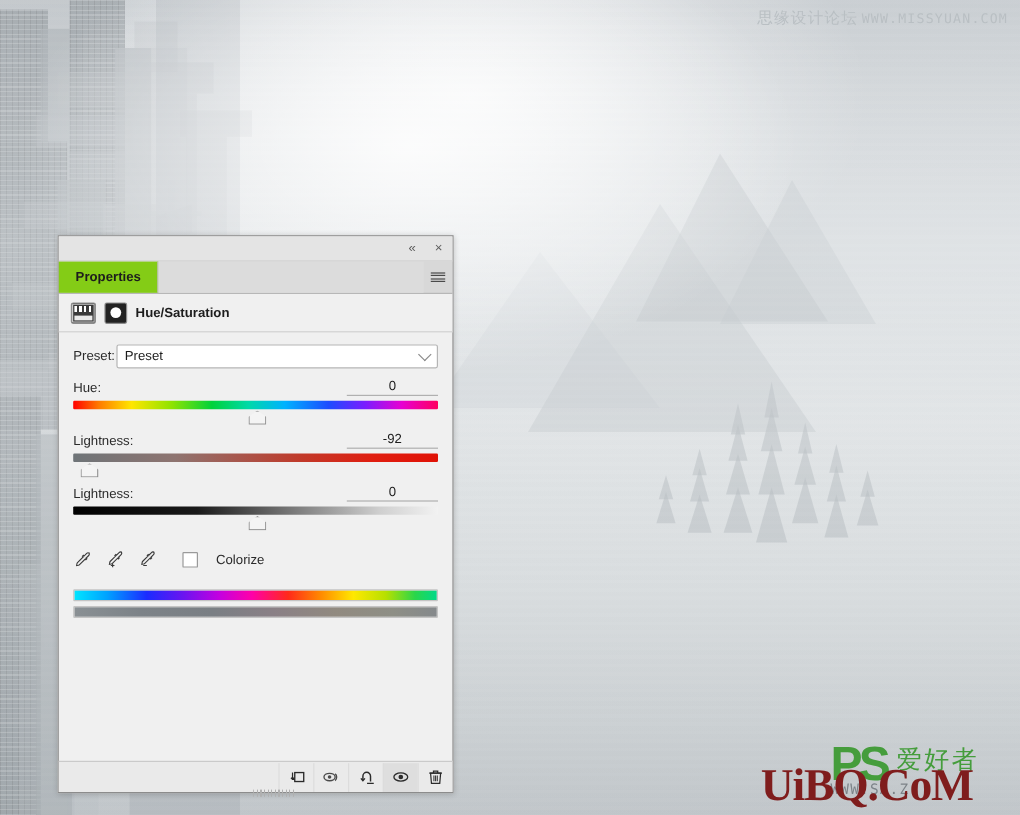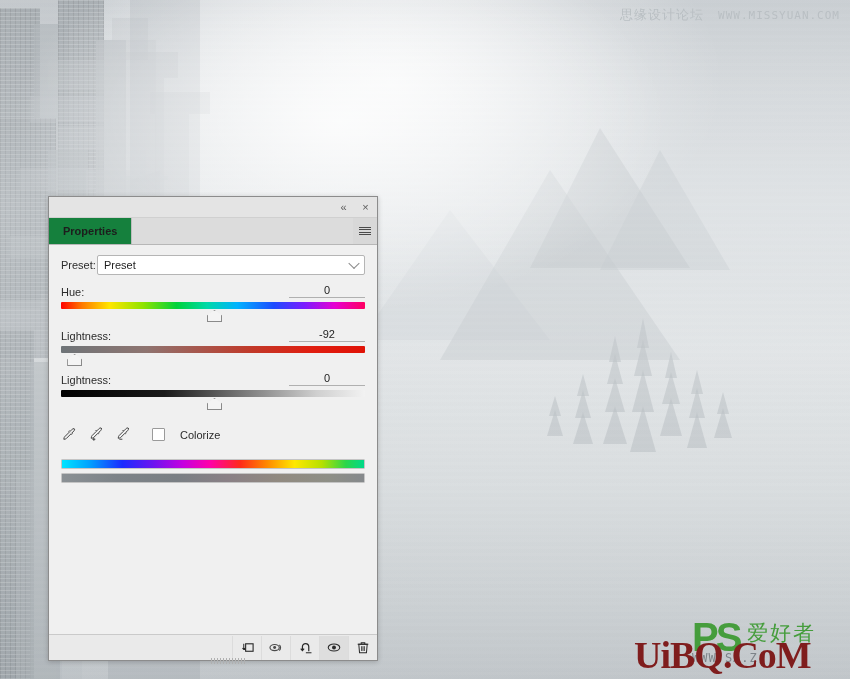--- a/index.html
+++ b/index.html
@@ -55,21 +55,21 @@
     background:
       linear-gradient(to bottom, rgba(236,238,240,.30) 0%, rgba(233,236,238,.55) 30%,
                                  rgba(226,230,232,.42) 60%, rgba(214,219,222,.30) 100%);
   }
   .fogL{
     background:radial-gradient(ellipse 55% 40% at 40% 18%, rgba(255,255,255,.80), rgba(255,255,255,0) 70%);
   }
 
   
   #wm-top{
-    position:absolute;top:6px;right:10px;display:flex;align-items:center;gap:14px;
+    position:absolute;top:6px;right:10px;display:flex;align-items:center;gap:3px;
     color:#b3b9bd;font-size:12px;letter-spacing:1px;user-select:none;
   }
   #wm-top .cn{font-family:"DejaVu Sans",sans-serif;font-size:13px;color:#b9bfc3;}
   #wm-top .en{font-family:"DejaVu Sans Mono",monospace;font-size:11px;color:#b9bfc3;}
 
   #wm-bottom{position:absolute;right:8px;bottom:4px;width:210px;height:62px;user-select:none;}
   #wm-bottom .ps{
     position:absolute;left:60px;top:2px;font-family:Liberation Sans, sans-serif;
     font-size:40px;font-weight:bold;color:#3f9b35;opacity:.95;letter-spacing:-3px;text-align:center;
   }
@@ -98,21 +98,21 @@
     display:flex;align-items:center;justify-content:flex-end;padding-right:5px;gap:9px;
   }
   .tb-btn{width:13px;height:13px;display:flex;align-items:center;justify-content:center;
           color:#5c5c5c;font-size:11px;line-height:1;cursor:pointer;}
 
   .tabstrip{
     height:26px;background:#d8d8d8;display:flex;align-items:stretch;position:relative;
     border-bottom:1px solid #b7b7b7;
   }
   .tab{
-    padding:0 14px;display:flex;align-items:center;background:#15803d;
+    padding:0 14px;display:flex;align-items:center;background:#84cc16;
     border-right:1px solid #bdbdbd;font-weight:bold;font-size:11px;color:#1d1d1d;cursor:pointer;
   }
   .tabfill{flex:1;background:#dcdcdc;}
   .menu-btn{width:24px;display:flex;align-items:center;justify-content:center;cursor:pointer;}
   .menu-btn .bars{width:12px;height:9px;display:flex;flex-direction:column;justify-content:space-between;}
   .menu-btn .bars b{display:block;height:1px;background:#4a4a4a;}
 
   .adj-head{
     height:31px;display:flex;align-items:center;gap:7px;padding:0 10px;
     background:#f0f0f0;border-bottom:1px solid #d2d2d2;
@@ -331,20 +331,27 @@
     <div class="menu-btn">
       <span class="bars">
           <b></b>
           <b></b>
           <b></b>
           <b></b>
         </span>
     </div>
   </div>
 
+  <div class="adj-head">
+    <span class="icn-adj"></span>
+    <span class="icn-mask">
+        <i></i>
+      </span>
+    <span class="adj-title">Hue/Saturation</span>
+  </div>
 
   <div class="body">
 
     <div class="row">
       <span class="lbl preset-lbl">Preset:</span>
       <div class="fake-select">
         <span>Preset</span>
         <span class="chev"></span>
       </div>
     </div>

